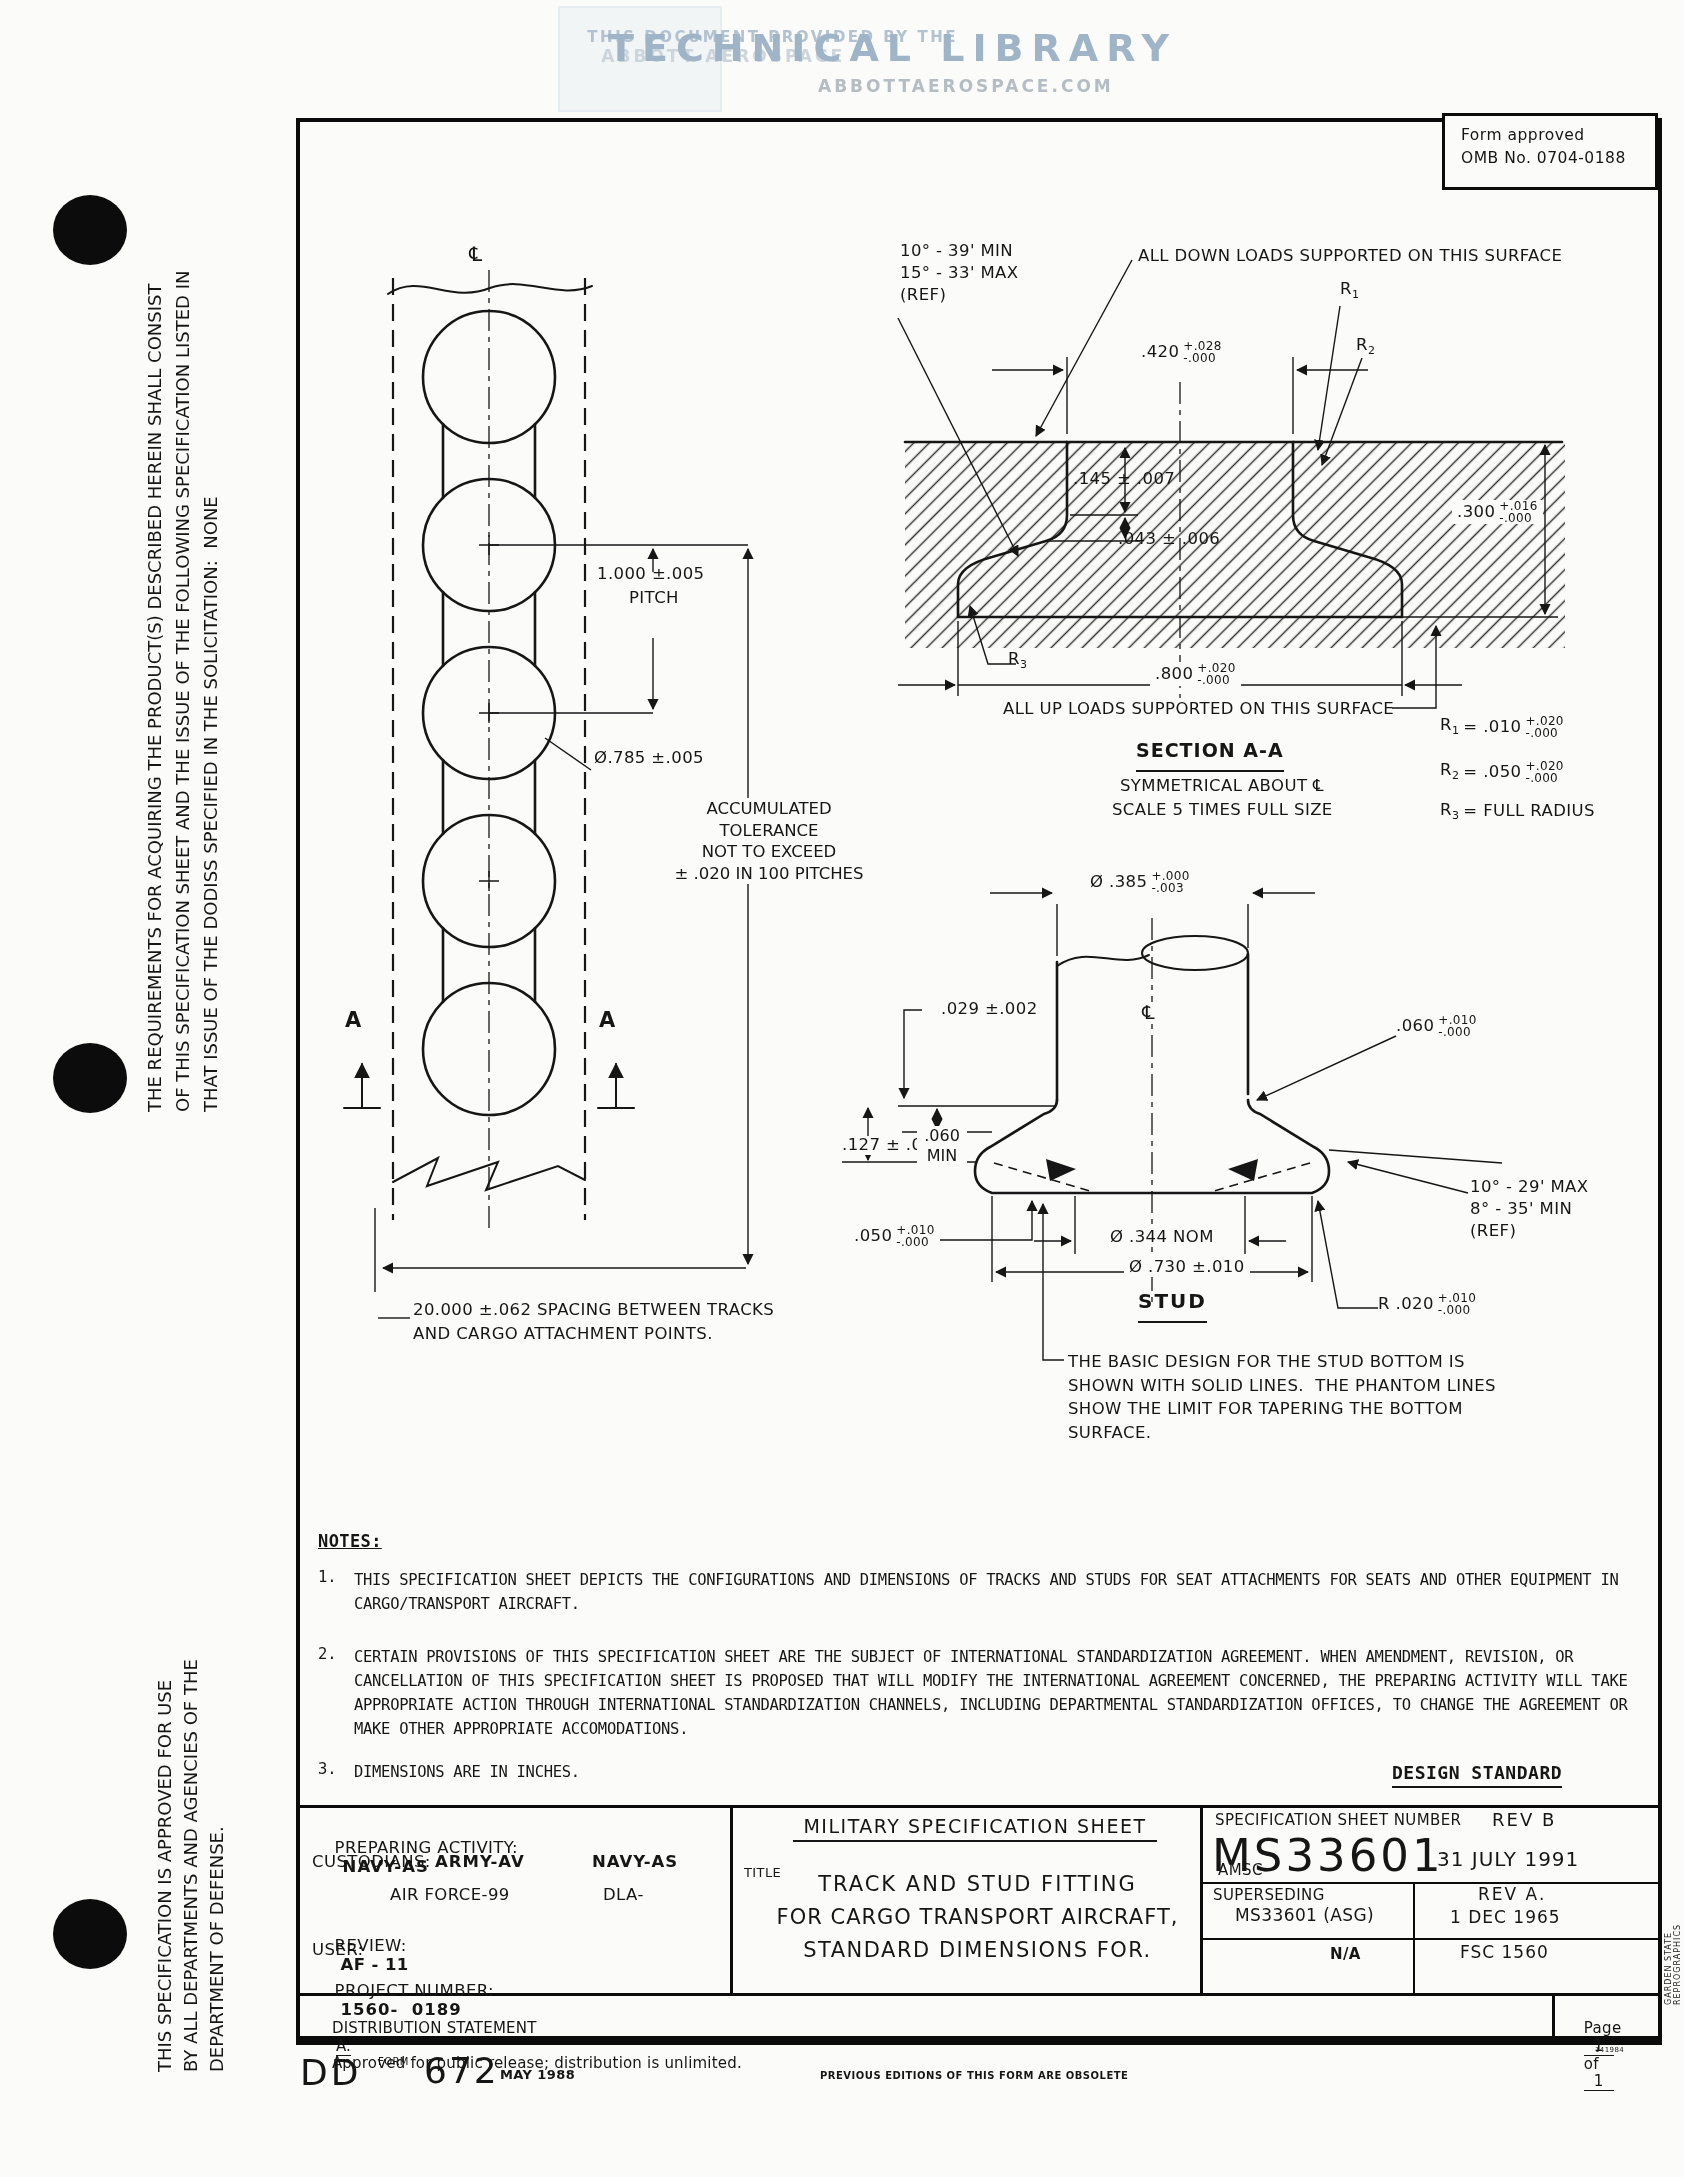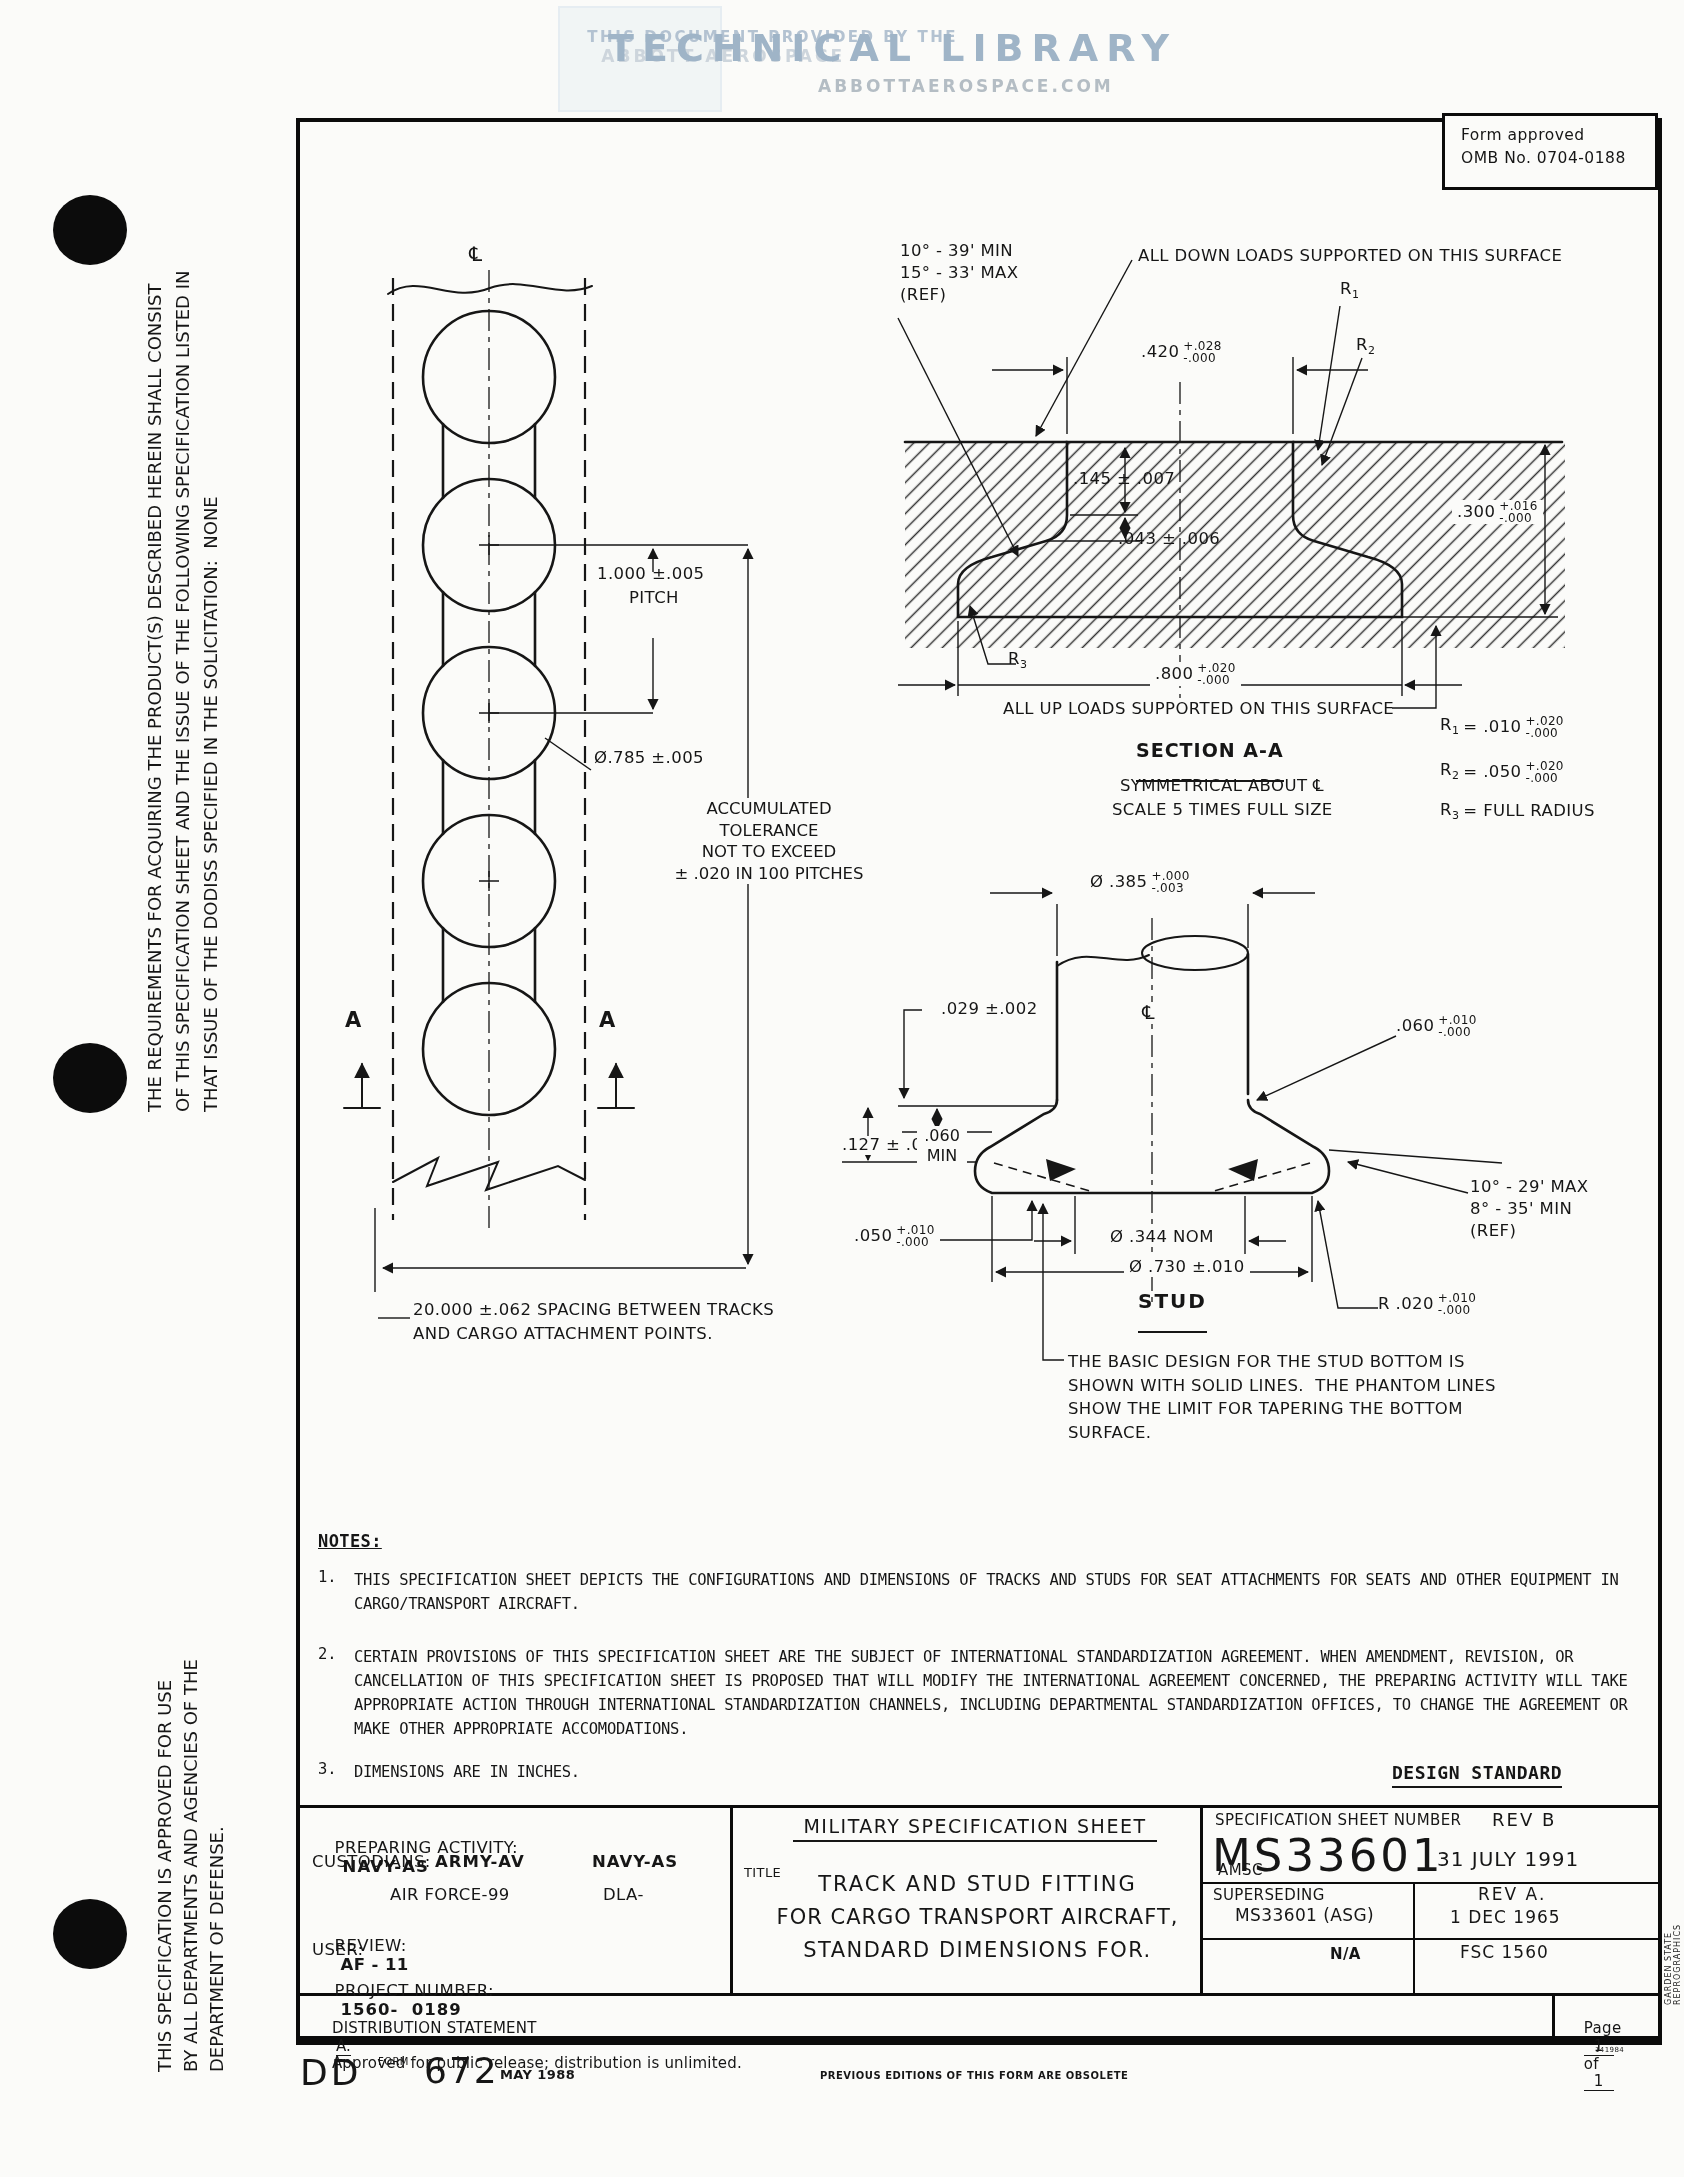--- a/index.html
+++ b/index.html
@@ -13,21 +13,21 @@
   .tm{font-size:16.5px;}
   .ts{display:inline-flex;flex-direction:column;font-size:12px;line-height:12px;letter-spacing:.3px;}
   .ts i{font-style:normal;}
   .mono{font-family:"DejaVu Sans Mono",monospace;}
   .vwrap{position:absolute;transform:rotate(-90deg);}
   .hole{position:absolute;width:74px;height:70px;background:#0c0c0c;border-radius:50%;}
   .frame{position:absolute;left:296px;top:118px;width:1366px;height:1927px;box-sizing:border-box;
          border:4px solid #0b0b0b;border-bottom:9px solid #0b0b0b;}
   .hl{position:absolute;background:#0b0b0b;height:3px;}
   .vl{position:absolute;background:#0b0b0b;width:3px;}
-  .u2{border-bottom:2px solid #161616;padding-bottom:18px;}
+  .u2{border-bottom:2px solid #161616;padding-bottom:8px;}
   sub{font-size:11px;}
   .blank{display:inline-block;min-width:30px;text-align:center;border-bottom:1.5px solid #161616;}
   svg{position:absolute;overflow:visible;}
   .ln{stroke:#161616;stroke-width:2.6;fill:none;stroke-linecap:round;}
   .mid{stroke:#161616;stroke-width:2;fill:none;stroke-linecap:round;}
   .thin{stroke:#161616;stroke-width:1.4;fill:none;}
   .dash{stroke:#161616;stroke-width:2.2;stroke-dasharray:17 9;fill:none;}
   .dash2{stroke:#161616;stroke-width:1.6;stroke-dasharray:9 6;fill:none;}
   .cl{stroke:#161616;stroke-width:1.3;stroke-dasharray:22 6 5 6;fill:none;}
 </style>

